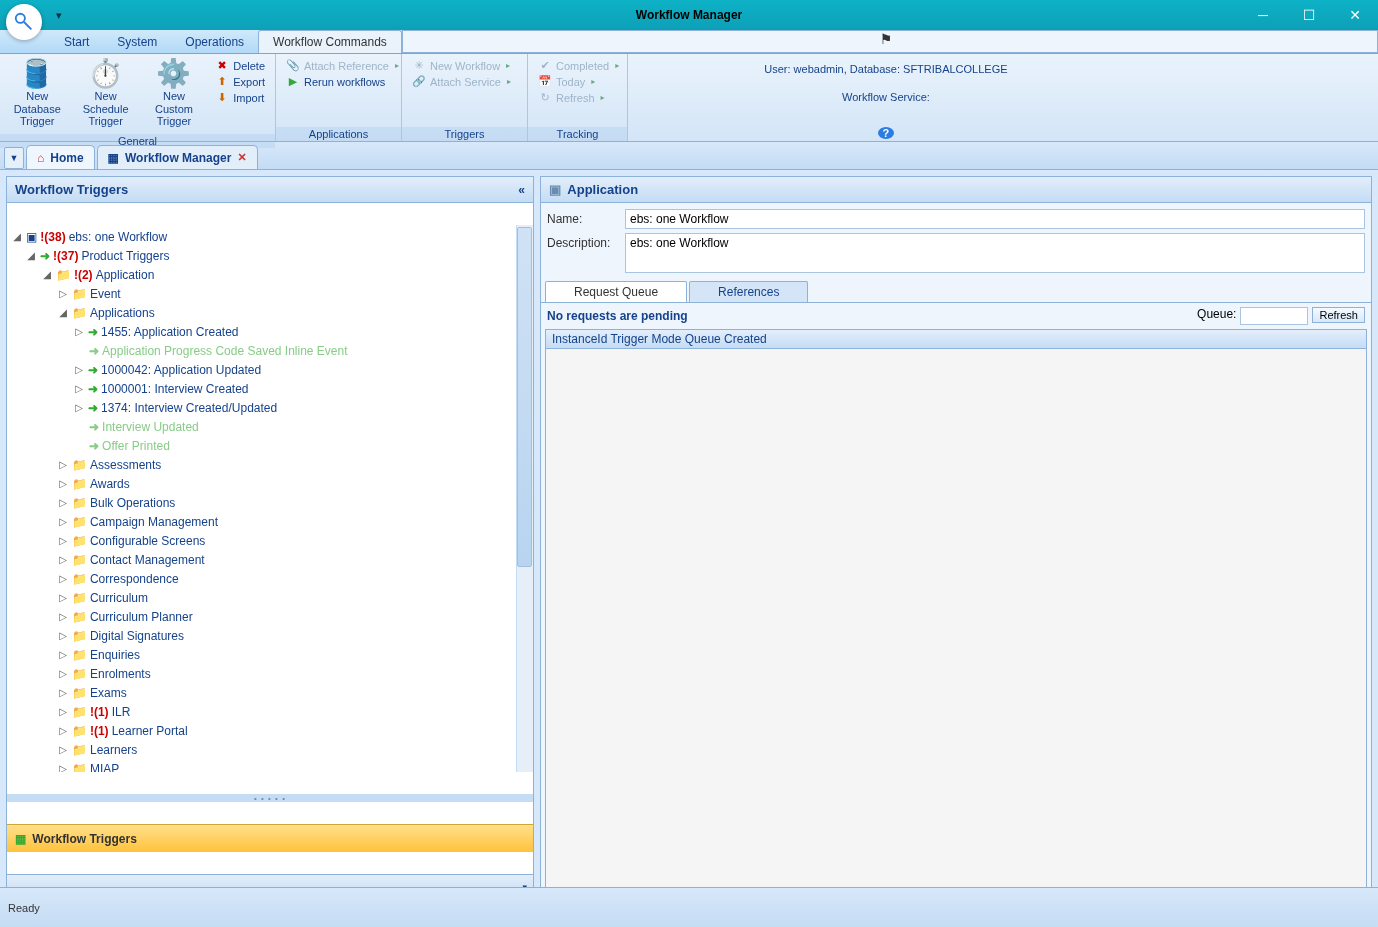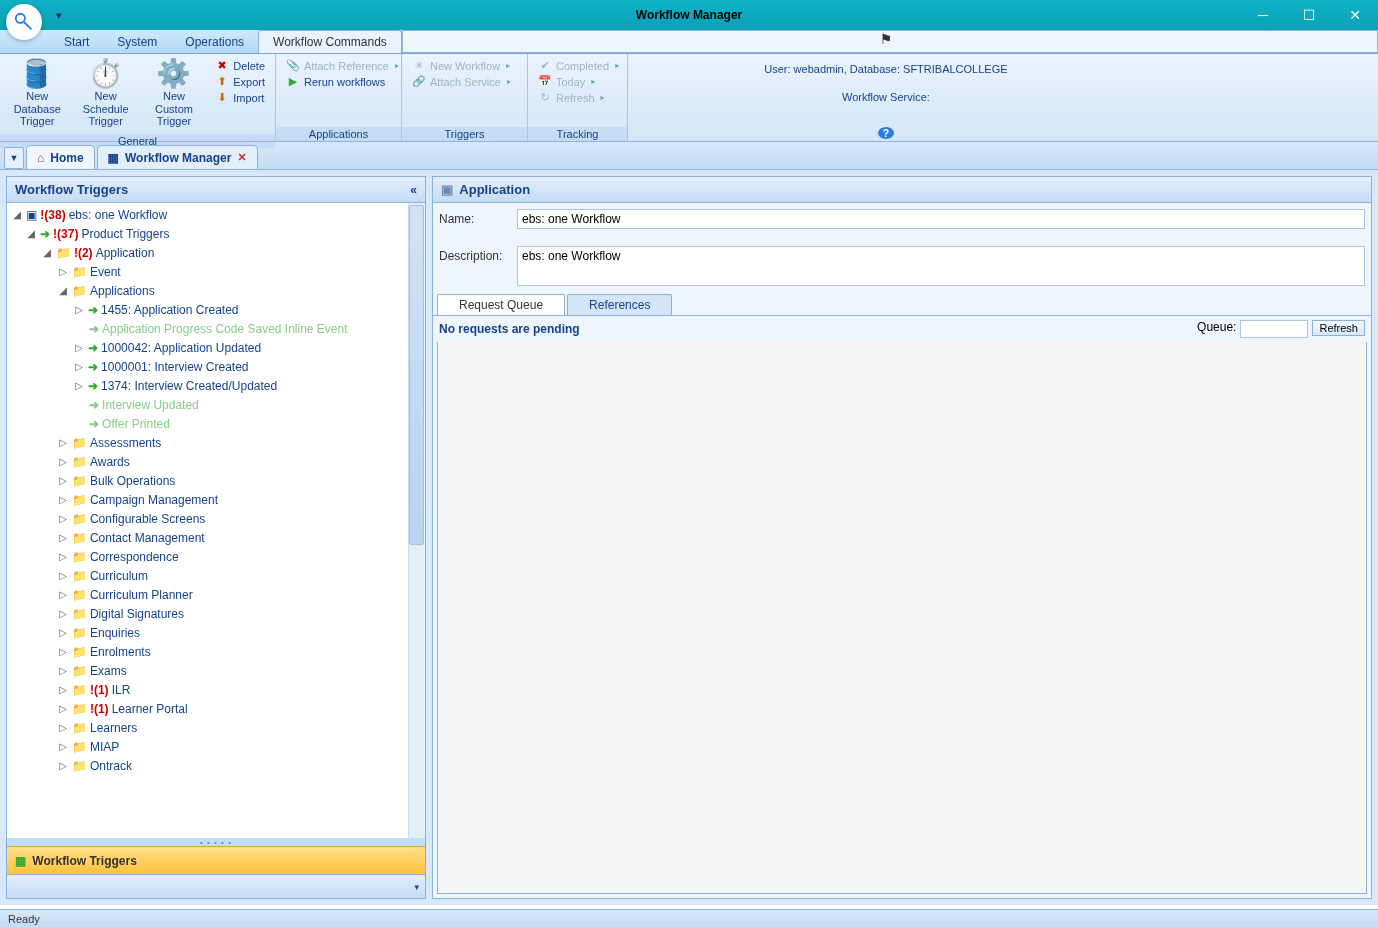--- a/index.html
+++ b/index.html
@@ -42,21 +42,21 @@
 .docstrip .dd{width:20px;height:22px;border:1px solid #8db2d9;background:#e6f0fa;display:flex;align-items:center;justify-content:center;font-size:9px;color:#15428b;border-radius:2px;}
 .doctab{height:24px;padding:0 10px;display:flex;align-items:center;gap:6px;font-size:12px;border:1px solid #8db2d9;border-bottom:none;background:#f0f6fd;border-radius:5px 5px 0 0;cursor:pointer;}
 .doctab.home{color:#15428b;font-weight:bold;}
 .doctab.wm{background:#e3eefb;color:#15428b;font-weight:bold;}
 .doctab .x{color:#c33;font-size:11px;}
 .home-icon{color:#c33;}
 
 
 .main{position:absolute;top:170px;left:0;right:0;bottom:22px;display:flex;background:#d7e8fa;padding:6px;gap:6px;}
 
-.left{width:420px;display:flex;flex-direction:column;border:1px solid #8db2d9;background:#fff;}
+.left{width:528px;display:flex;flex-direction:column;border:1px solid #8db2d9;background:#fff;gap:22px;}
 .panelhdr{height:26px;background:linear-gradient(#e3eefb,#c4dcf4);border-bottom:1px solid #8db2d9;display:flex;align-items:center;padding:0 8px;font-size:13px;font-weight:bold;color:#15428b;}
 .panelhdr .coll{margin-left:auto;font-size:12px;color:#15428b;cursor:pointer;}
 .search{height:22px;border-bottom:1px solid #ccc;}
 .search input{width:100%;height:100%;border:none;outline:none;padding:0 6px;font-size:12px;font-style:italic;color:#888;}
 .tree{flex:1;overflow:auto;font-size:12px;color:#15428b;padding:2px 0 2px 4px;position:relative;}
 .tree-scrollbar{position:absolute;right:0;top:0;width:17px;height:100%;background:#e6eef7;border-left:1px solid #c4dcf4;}
 .tree-thumb{position:absolute;right:1px;top:2px;width:15px;height:340px;background:linear-gradient(#d0e2f5,#b8d4f0);border:1px solid #9fc0e0;border-radius:2px;}
 .node{display:flex;align-items:center;gap:3px;height:19px;white-space:nowrap;cursor:pointer;}
 .node .exp{width:12px;text-align:center;color:#666;font-size:10px;}
 .node .fldr{color:#e6b85c;}
@@ -67,37 +67,37 @@
 .node .muted{color:#8c8;}
 .i1{padding-left:14px;}.i2{padding-left:30px;}.i3{padding-left:46px;}.i4{padding-left:62px;}.i5{padding-left:78px;}
 .splitter{height:8px;background:#c4dcf4;text-align:center;color:#6a8cb0;font-size:8px;cursor:row-resize;letter-spacing:1px;}
 .navfoot{height:28px;background:linear-gradient(#ffe08a,#ffc23d);border-top:1px solid #d4a437;display:flex;align-items:center;padding:0 8px;gap:6px;font-size:12px;font-weight:bold;color:#333;}
 .navfoot2{height:24px;background:linear-gradient(#e3eefb,#c4dcf4);border-top:1px solid #8db2d9;display:flex;align-items:center;justify-content:flex-end;padding:0 6px;}
 .navfoot2 .dd2{font-size:9px;color:#15428b;cursor:pointer;}
 
 
 .right{flex:1;display:flex;flex-direction:column;border:1px solid #8db2d9;background:#eef5fd;}
 .right .panelhdr .cube{margin-right:6px;color:#6a8cb0;}
-.form{padding:6px;display:grid;grid-template-columns:70px 1fr;gap:17px 8px;align-items:start;font-size:12px;}
+.form{padding:6px;display:grid;grid-template-columns:70px 1fr;gap:4px 8px;align-items:start;font-size:12px;}
 .form label{color:#333;padding-top:3px;}
 .form input,.form textarea{width:100%;border:1px solid #aac5e2;padding:2px 4px;font-size:12px;font-family:inherit;resize:none;}
 .form textarea{height:40px;}
 .tabrow{display:flex;border-bottom:1px solid #8db2d9;padding-left:4px;margin-top:2px;}
-.rtab{padding:3px 21px;font-size:12px;border:1px solid #8db2d9;border-bottom:none;background:#d3e5f7;color:#15428b;cursor:pointer;border-radius:2px 2px 0 0;margin-right:2px;}
+.rtab{padding:3px 28px;font-size:12px;border:1px solid #8db2d9;border-bottom:none;background:#d3e5f7;color:#15428b;cursor:pointer;border-radius:2px 2px 0 0;margin-right:2px;}
 .rtab.act{background:#fff;color:#333;}
 .queuebar{display:flex;align-items:center;padding:4px 6px;font-size:12px;}
 .queuebar .pend{color:#15428b;font-weight:bold;}
 .queuebar .qr{margin-left:auto;display:flex;align-items:flex-start;gap:4px;}
 .queuebar input{width:68px;border:1px solid #aac5e2;height:18px;font-size:11px;}
 .queuebar button{font-size:11px;border:1px solid #8db2d9;background:linear-gradient(#f5faff,#d7e8fa);padding:1px 6px;cursor:pointer;}
 .gridhdr{background:linear-gradient(#e3eefb,#c4dcf4);border:1px solid #8db2d9;margin:0 4px;padding:2px 6px;font-size:12px;color:#15428b;}
 .gridbody{flex:1;margin:0 4px 4px;border:1px solid #8db2d9;border-top:none;background:#f5f5f5;}
 
 
-.status{position:absolute;bottom:0;left:0;right:0;height:18px;background:linear-gradient(#d7e8fa,#c4dcf4);border-top:1px solid #8db2d9;display:flex;align-items:center;padding:0 8px;font-size:11px;color:#333;}
+.status{position:absolute;bottom:0;left:0;right:0;height:40px;background:linear-gradient(#d7e8fa,#c4dcf4);border-top:1px solid #8db2d9;display:flex;align-items:center;padding:0 8px;font-size:11px;color:#333;}
 
 
 .tree::-webkit-scrollbar{width:17px;}
 .tree::-webkit-scrollbar-thumb{background:#c4dcf4;border:1px solid #8db2d9;}
 </style>
 </head>
 <body>
 
 <div class="titlebar">
   <div class="orb">
@@ -427,19 +427,20 @@
       <div class="rtab">References</div>
     </div>
     <div class="queuebar">
       <span class="pend">No requests are pending</span>
       <div class="qr">
         <span>Queue:</span>
         <input style="">
         <button>Refresh</button>
       </div>
     </div>
+    <div class="gridhdr">InstanceId Trigger Mode Queue Created</div>
     <div class="gridbody"></div>
   </div>
 </div>
 
 <div class="status">
     <span>Ready</span>
   </div>
 
 </body></html>

